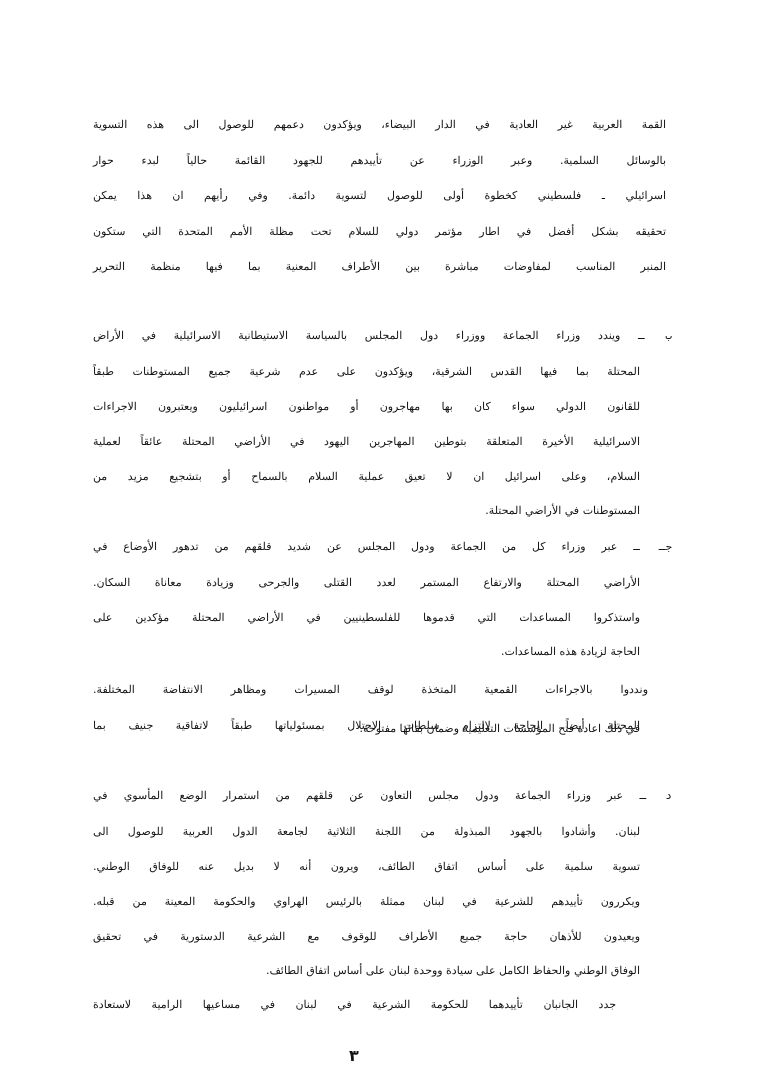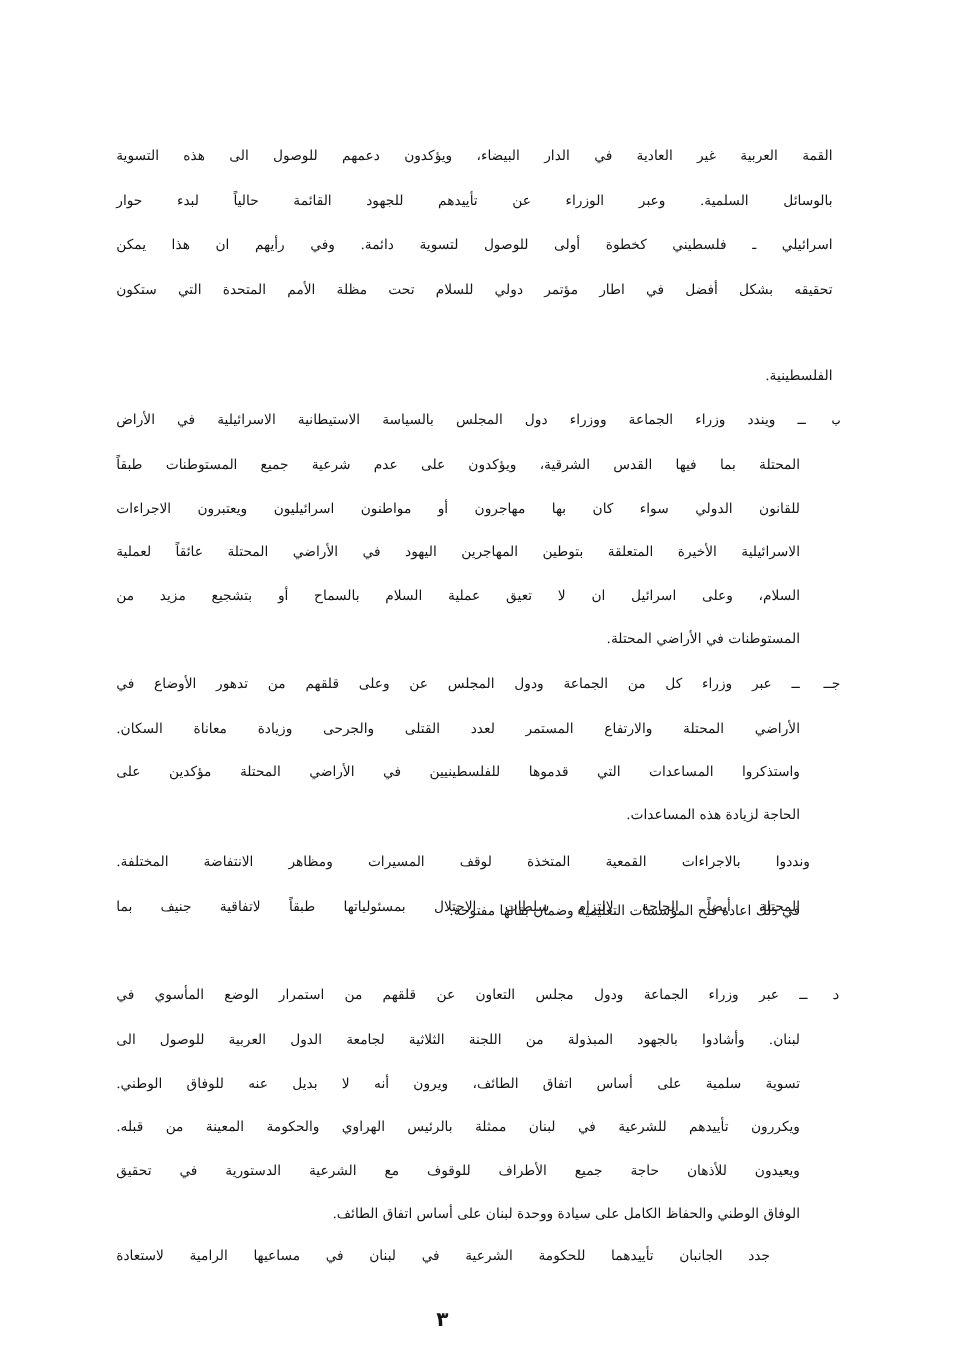--- a/index.html
+++ b/index.html
@@ -26,35 +26,35 @@
 </style>
 </head>
 <body>
 
 <div class="page">
 
   <div class="line full" style="top:86px">القمة العربية غير العادية في الدار البيضاء، ويؤكدون دعمهم للوصول الى هذه التسوية</div>
   <div class="line full" style="top:122px">بالوسائل السلمية. وعبر الوزراء عن تأييدهم للجهود القائمة حالياً لبدء حوار</div>
   <div class="line full" style="top:157px">اسرائيلي ـ فلسطيني كخطوة أولى للوصول لتسوية دائمة. وفي رأيهم ان هذا يمكن</div>
   <div class="line full" style="top:193px">تحقيقه بشكل أفضل في اطار مؤتمر دولي للسلام تحت مظلة الأمم المتحدة التي ستكون</div>
-  <div class="line full last" style="top:262px">الفلسطينية.</div>
+  <div class="line full" style="top:228px">المنبر المناسب لمفاوضات مباشرة بين الأطراف المعنية بما فيها منظمة التحرير</div>
 
   <div class="line first-labeled" style="top:297px">
     <span class="para-label">ب ـ</span>
     <span>ويندد وزراء الجماعة ووزراء دول المجلس بالسياسة الاستيطانية الاسرائيلية في الأراض</span>
   </div>
   <div class="line cont" style="top:333px">المحتلة بما فيها القدس الشرقية، ويؤكدون على عدم شرعية جميع المستوطنات طبقاً</div>
   <div class="line cont" style="top:368px">للقانون الدولي سواء كان بها مهاجرون أو مواطنون اسرائيليون ويعتبرون الاجراءات</div>
   <div class="line cont" style="top:403px">الاسرائيلية الأخيرة المتعلقة بتوطين المهاجرين اليهود في الأراضي المحتلة عائقاً لعملية</div>
   <div class="line cont" style="top:438px">السلام، وعلى اسرائيل ان لا تعيق عملية السلام بالسماح أو بتشجيع مزيد من</div>
   <div class="line cont last" style="top:472px">المستوطنات في الأراضي المحتلة.</div>
 
   <div class="line first-labeled" style="top:508px">
     <span class="para-label">جـ ـ</span>
-    <span>عبر وزراء كل من الجماعة ودول المجلس عن وعلى قلقهم من تدهور الأوضاع في</span>
+    <span>عبر وزراء كل من الجماعة ودول المجلس عن شديد قلقهم من تدهور الأوضاع في</span>
   </div>
   <div class="line cont" style="top:544px">الأراضي المحتلة والارتفاع المستمر لعدد القتلى والجرحى وزيادة معاناة السكان.</div>
   <div class="line cont" style="top:579px">واستذكروا المساعدات التي قدموها للفلسطينيين في الأراضي المحتلة مؤكدين على</div>
   <div class="line cont last" style="top:613px">الحاجة لزيادة هذه المساعدات.</div>
 
   <div class="line cont" style="top:651px; right:118px; width:555px; text-align-last:justify">ونددوا بالاجراءات القمعية المتخذة لوقف المسيرات ومظاهر الانتفاضة المختلفة.</div>
   <div class="line cont" style="top:687px">المحتلة أيضاً الحاجة لالتزام سلطات الاحتلال بمسئولياتها طبقاً لاتفاقية جنيف بما</div>
   <div class="line cont last" style="top:690px">في ذلك اعادة فتح المؤسسات التعليمية وضمان بقائها مفتوحة.</div>
 
   <div class="line first-labeled" style="top:757px">

